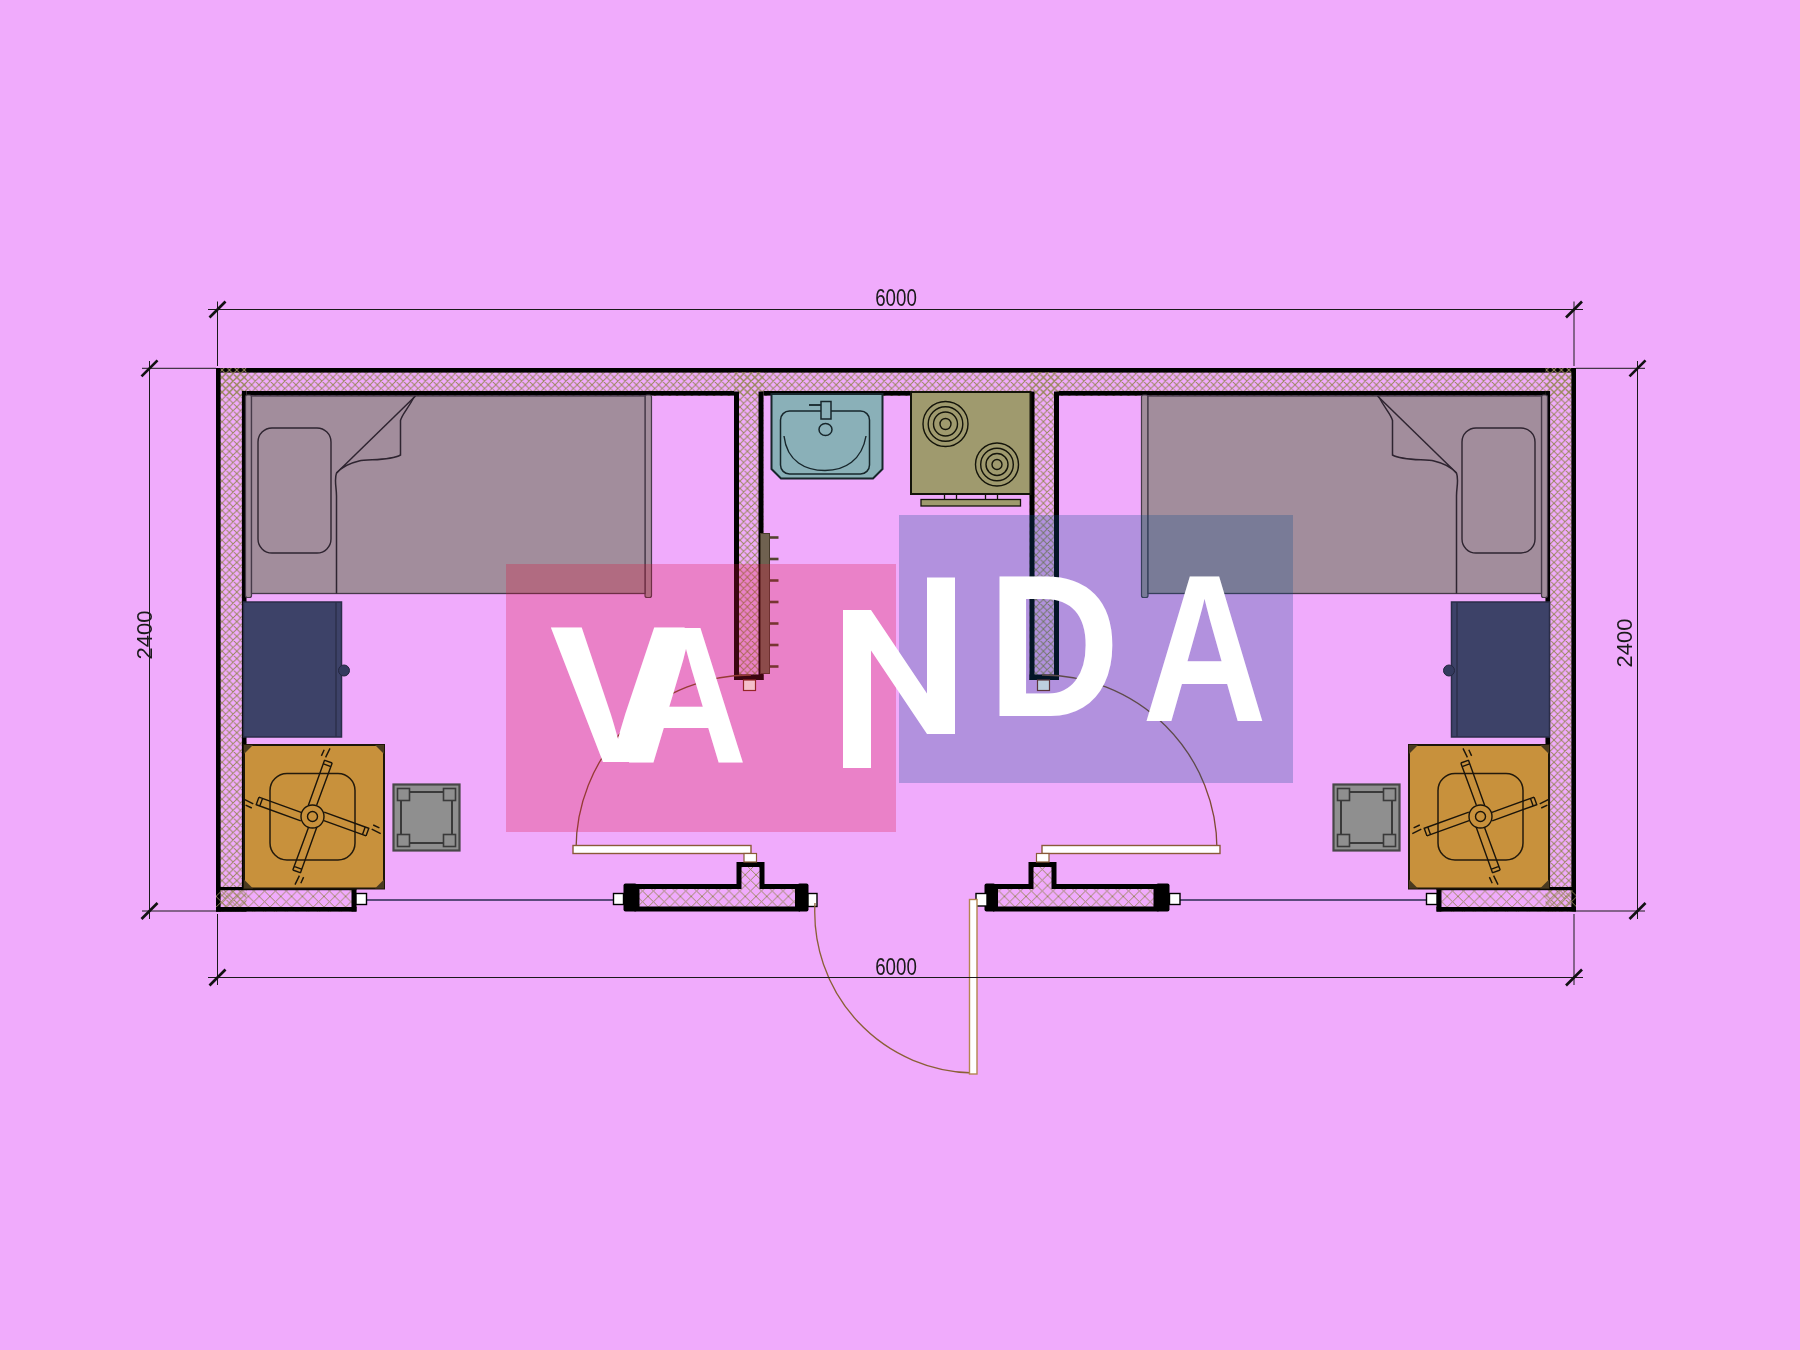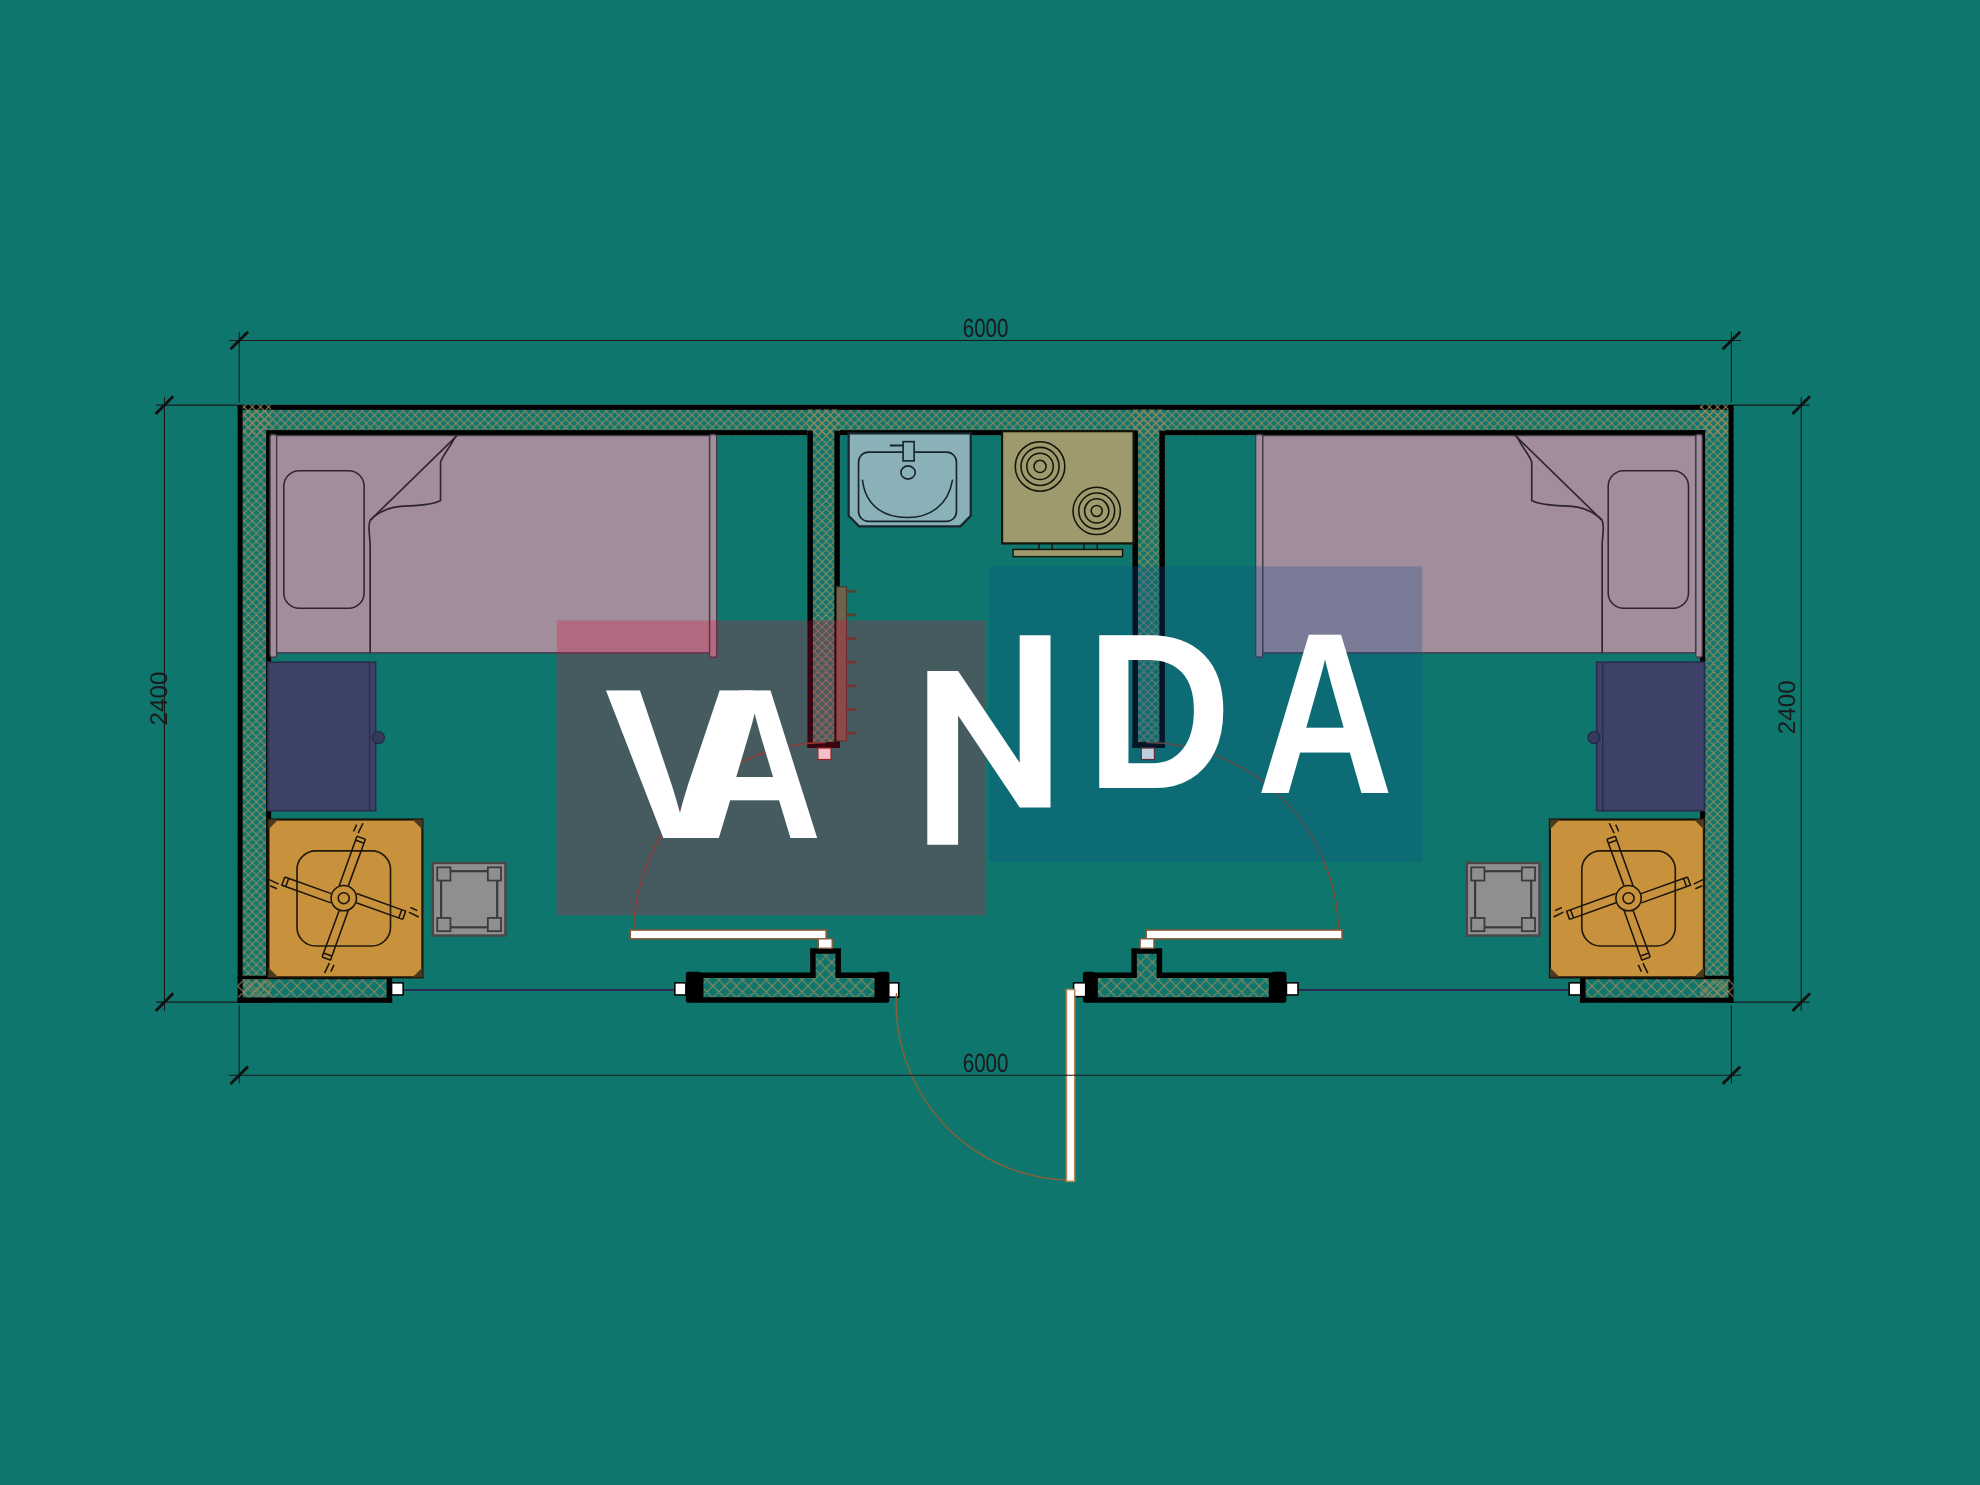--- a/index.html
+++ b/index.html
@@ -1,16 +1,16 @@
 <!DOCTYPE html>
 <html><head>
 <meta charset="utf-8">
 <style>
   html,body{margin:0;padding:0;background:#ffffff;}
-  .page{position:relative;width:1800px;height:1350px;background:#0f766e;overflow:hidden;
+  .page{position:relative;width:1800px;height:1350px;background:#f0abfc;overflow:hidden;
         font-family:"Liberation Sans", sans-serif;}
 </style>
 </head>
 <body>
 <div class="page">
 <svg width="1800" height="1350" viewBox="0 0 1800 1350">
 <defs>
   <pattern id="hatch" width="7.4" height="7.4" patternUnits="userSpaceOnUse">
     <path d="M-1,1 L1,-1 M0,7.4 L7.4,0 M6.4,8.4 L8.4,6.4 M-1,6.4 L1,8.4 M0,0 L7.4,7.4 M6.4,-1 L8.4,1" stroke="#97875a" stroke-width="0.95" fill="none"></path>
   </pattern>

